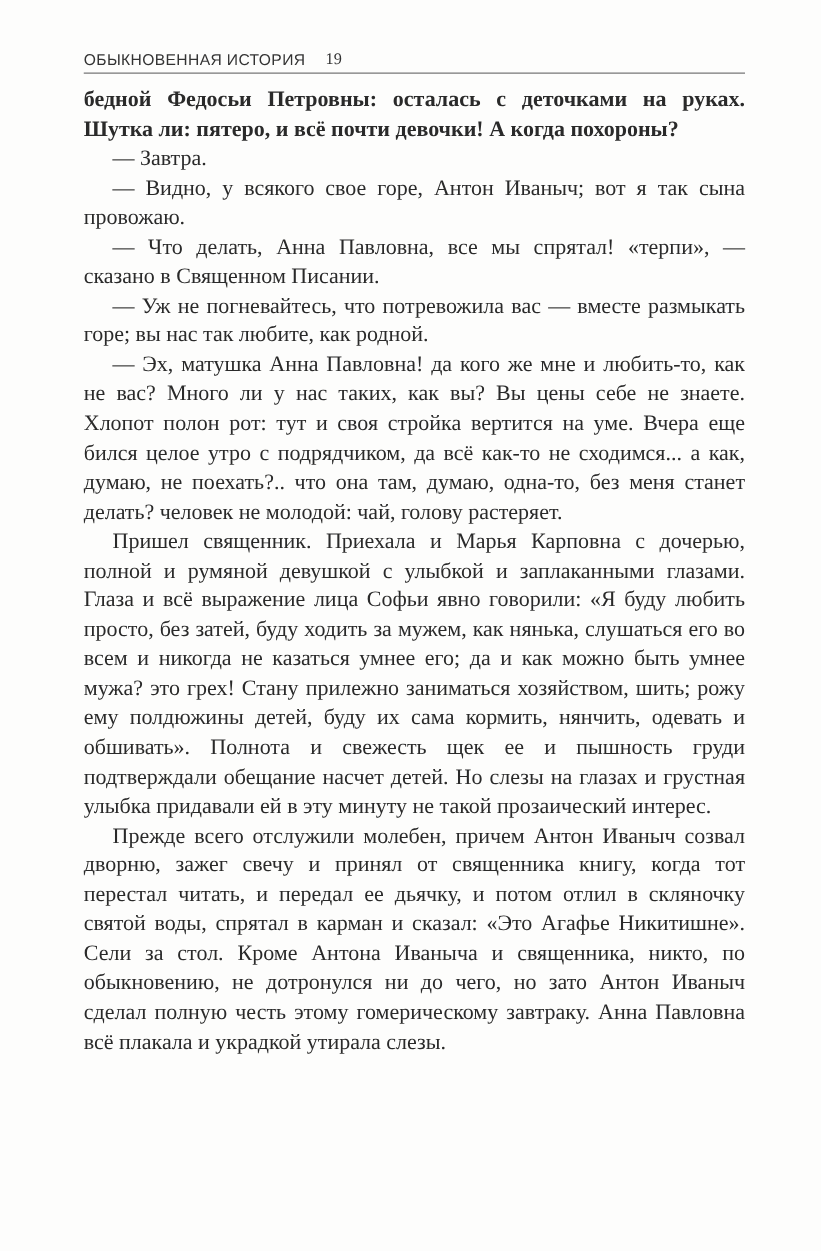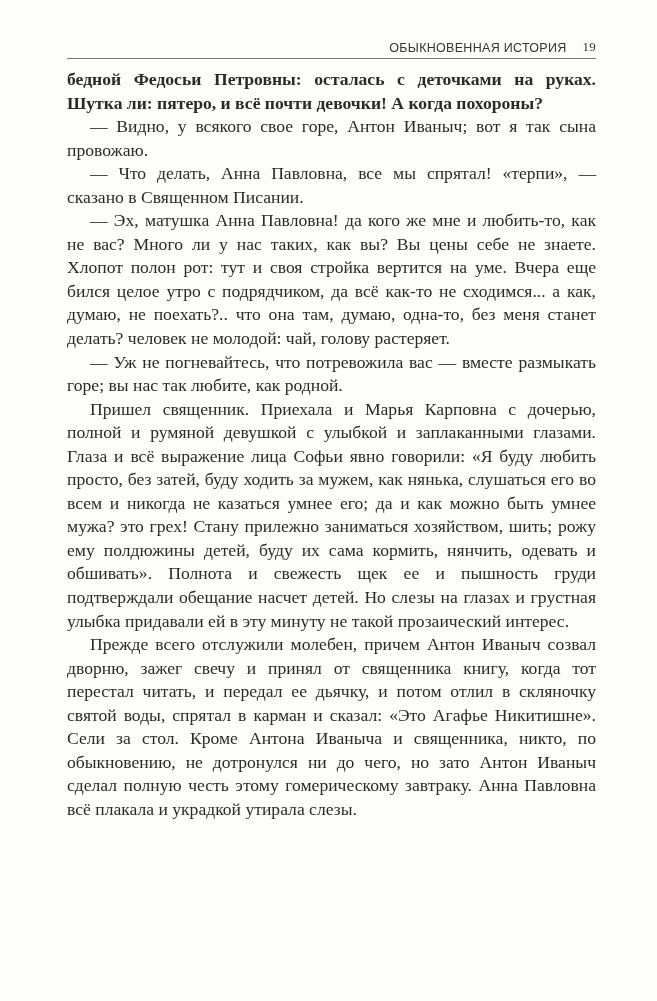--- a/index.html
+++ b/index.html
@@ -12,21 +12,21 @@
     color: #2a2a2a;
   }
   .page {
     position: absolute;
     left: 67px;
     top: 38px;
     width: 529px;
   }
   .running-head {
     display: flex;
-    justify-content: flex-end;
+    justify-content: flex-start;
     align-items: flex-end;
     font-size: 13px;
     letter-spacing: 0.2px;
     color: #333;
     padding-bottom: 3px;
     border-bottom: 1.5px solid #777;
     height: 17px;
   }
   .running-head .title { font-family: "Liberation Sans", "DejaVu Sans", sans-serif; font-size: 12.5px; letter-spacing: 0.3px; }
   .running-head .folio { font-size: 13px; margin-left: 16px; }
@@ -46,21 +46,22 @@
 </head>
 <body>
 
 <div class="page">
   <div class="running-head">
     <span class="title">ОБЫКНОВЕННАЯ ИСТОРИЯ</span>
     <span class="folio">19</span>
   </div>
   <div class="body-text">
     <p class="cont">бедной Федосьи Петровны: осталась с деточками на руках. Шутка ли: пятеро, и всё почти девочки! А когда похороны?</p>
+    <p>— Завтра.</p>
     <p>— Видно, у всякого свое горе, Антон Иваныч; вот я так сына провожаю.</p>
     <p>— Что делать, Анна Павловна, все мы спрятал! «терпи», — сказано в Священном Писании.</p>
+    <p>— Уж не погневайтесь, что потревожила вас — вместе размыкать горе; вы нас так любите, как родной.</p>
     <p>— Эх, матушка Анна Павловна! да кого же мне и любить-то, как не вас? Много ли у нас таких, как вы? Вы цены себе не знаете. Хлопот полон рот: тут и своя стройка вертится на уме. Вчера еще бился целое утро с подрядчиком, да всё как-то не сходимся... а как, думаю, не поехать?.. что она там, думаю, одна-то, без меня станет делать? человек не молодой: чай, голову растеряет.</p>
-    <p>— Уж не погневайтесь, что потревожила вас — вместе размыкать горе; вы нас так любите, как родной.</p>
     <p>Пришел священник. Приехала и Марья Карповна с дочерью, полной и румяной девушкой с улыбкой и заплаканными глазами. Глаза и всё выражение лица Софьи явно говорили: «Я буду любить просто, без затей, буду ходить за мужем, как нянька, слушаться его во всем и никогда не казаться умнее его; да и как можно быть умнее мужа? это грех! Стану прилежно заниматься хозяйством, шить; рожу ему полдюжины детей, буду их сама кормить, нянчить, одевать и обшивать». Полнота и свежесть щек ее и пышность груди подтверждали обещание насчет детей. Но слезы на глазах и грустная улыбка придавали ей в эту минуту не такой прозаический интерес.</p>
     <p>Прежде всего отслужили молебен, причем Антон Иваныч созвал дворню, зажег свечу и принял от священника книгу, когда тот перестал читать, и передал ее дьячку, и потом отлил в скляночку святой воды, спрятал в карман и сказал: «Это Агафье Никитишне». Сели за стол. Кроме Антона Иваныча и священника, никто, по обыкновению, не дотронулся ни до чего, но зато Антон Иваныч сделал полную честь этому гомерическому завтраку. Анна Павловна всё плакала и украдкой утирала слезы.</p>
 
   </div>
 </div>
 
 </body></html>

